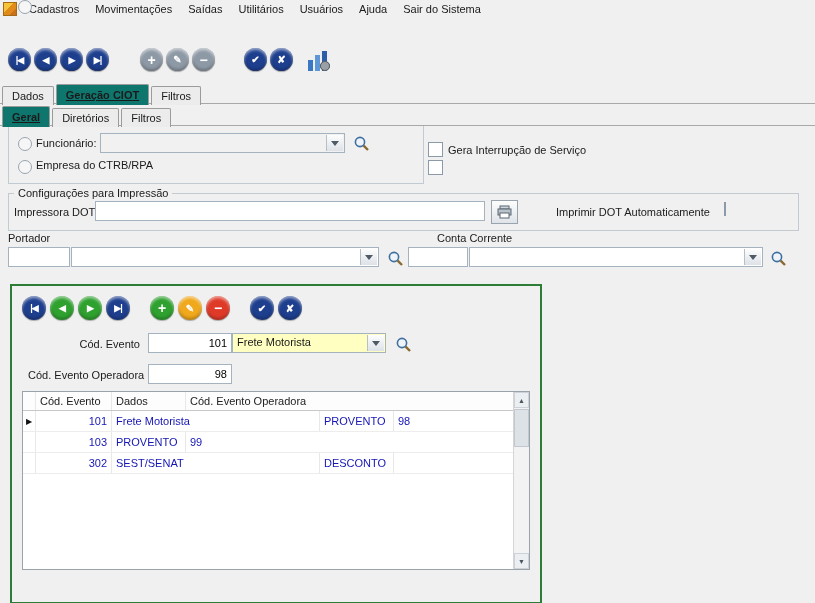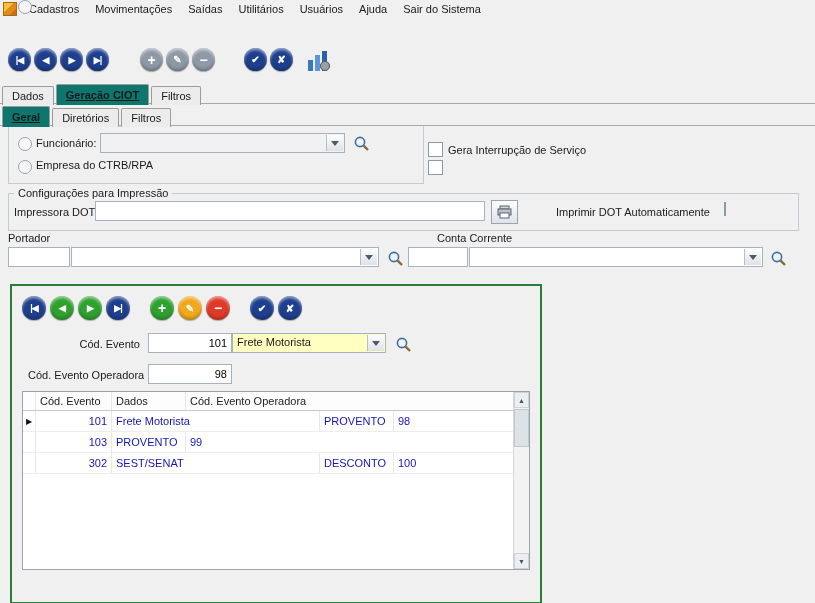--- a/index.html
+++ b/index.html
@@ -303,21 +303,20 @@
         <div class="gc c0"></div>
         <div class="gc c1 num">103</div>
         <div class="gc c3">PROVENTO</div>
         <div class="gc c4">99</div>
       </div>
       <div class="grow">
         <div class="gc c0"></div>
         <div class="gc c1 num">302</div>
         <div class="gc c2">SEST/SENAT</div>
         <div class="gc c3">DESCONTO</div>
-        <div class="gc c4">100</div>
       </div>
     </div>
     <div id="gridscroll">
       <div class="sbtn" style="top:0">▲</div>
       <div id="sthumb"></div>
       <div class="sbtn" style="bottom:0">▼</div>
     </div>
   </div>
 
 </div>

